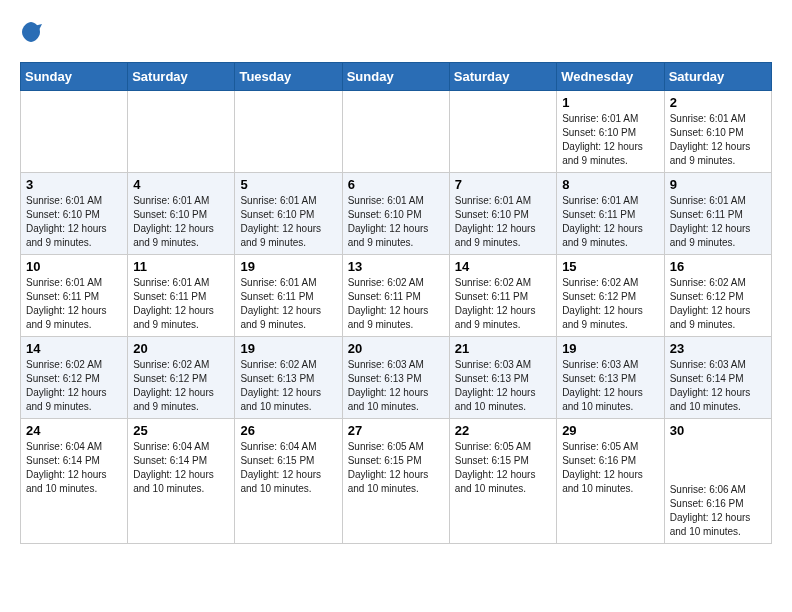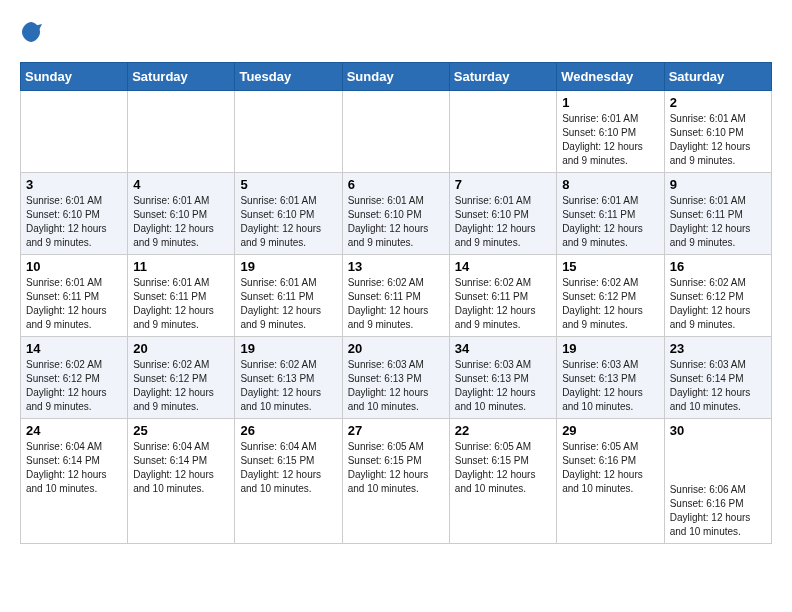--- a/index.html
+++ b/index.html
@@ -236,21 +236,21 @@
 Sunset: 6:13 PM
 Daylight: 12 hours and 10 minutes.</div>
         </td>
         <td>
           <span class="day-num">20</span>
           <div class="day-info" style="white-space: pre-line;">Sunrise: 6:03 AM
 Sunset: 6:13 PM
 Daylight: 12 hours and 10 minutes.</div>
         </td>
         <td>
-          <span class="day-num">34</span>
+          <span class="day-num">21</span>
           <div class="day-info" style="white-space: pre-line;">Sunrise: 6:03 AM
 Sunset: 6:13 PM
 Daylight: 12 hours and 10 minutes.</div>
         </td>
         <td>
           <span class="day-num">19</span>
           <div class="day-info" style="white-space: pre-line;">Sunrise: 6:03 AM
 Sunset: 6:13 PM
 Daylight: 12 hours and 10 minutes.</div>
         </td>

